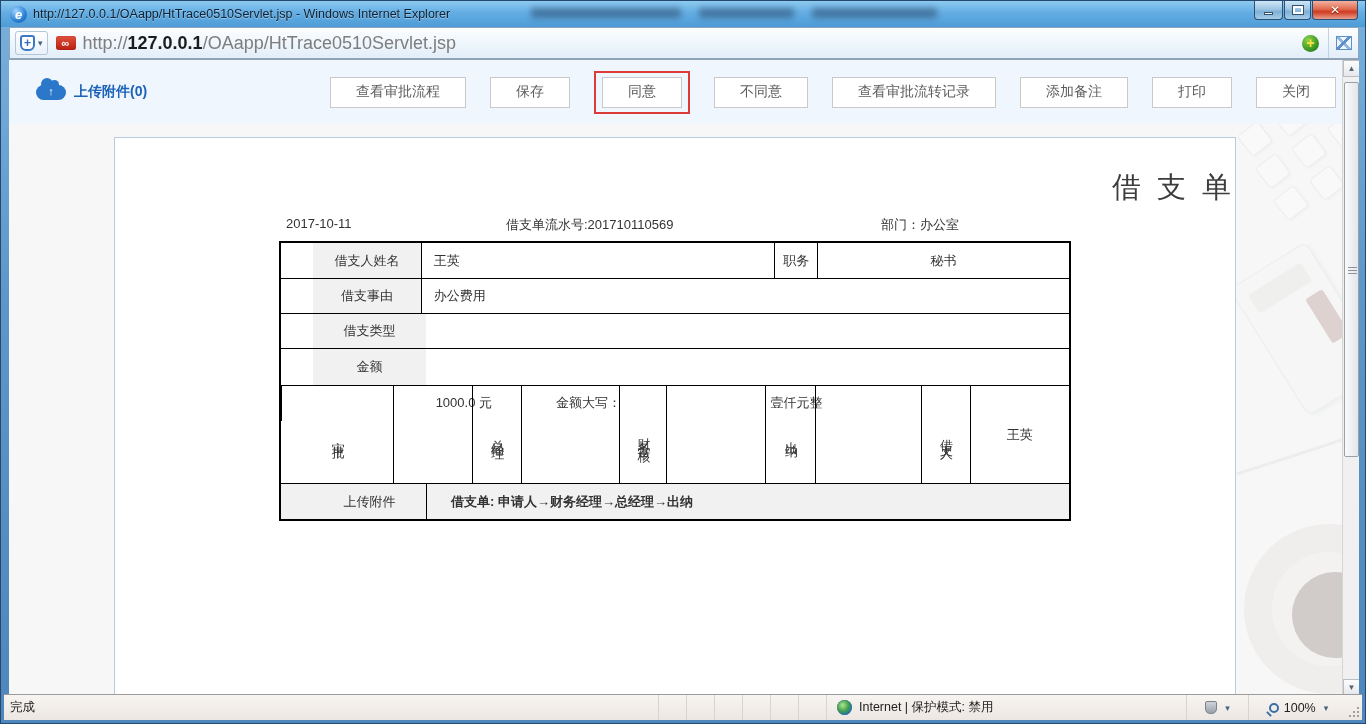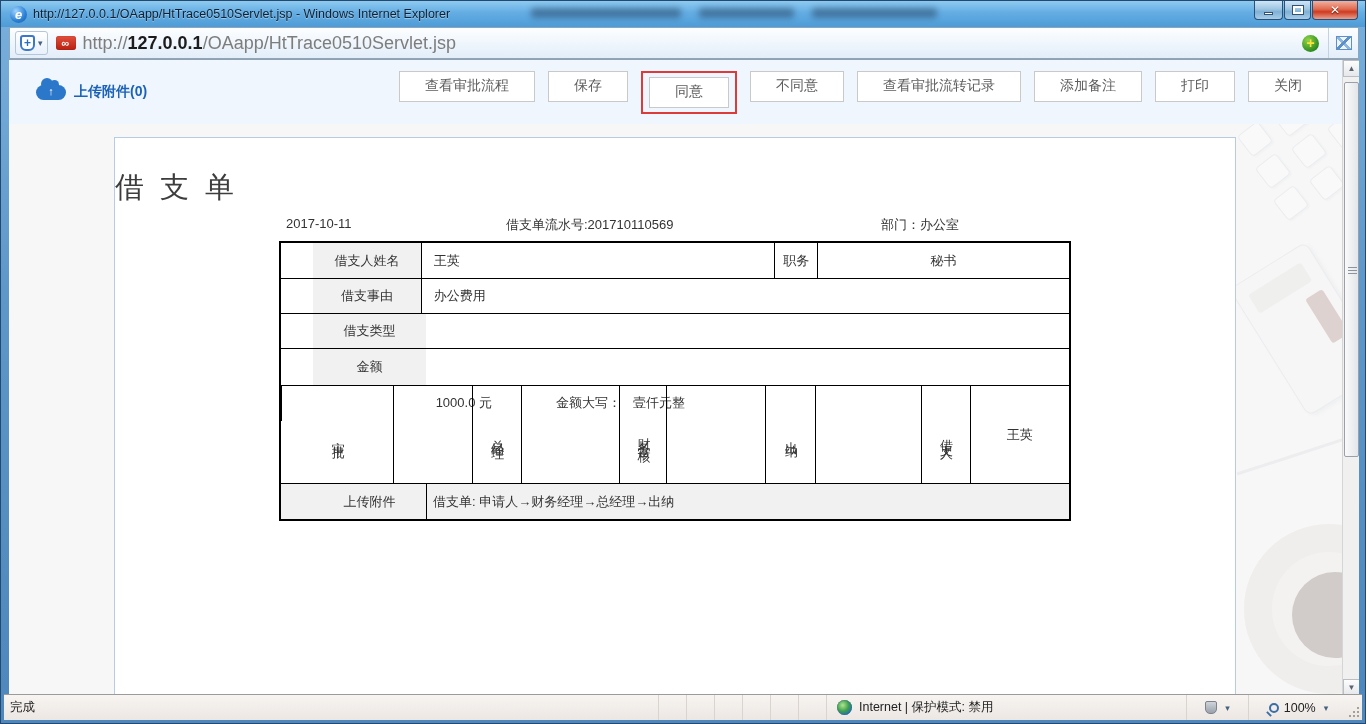--- a/index.html
+++ b/index.html
@@ -58,60 +58,60 @@
   .viewport { position:absolute; left:8px; top:58px; width:1350px; height:637px;
     background:#f7f7f7; border-top:1px solid #94a0ac; overflow:hidden; }
 
   .toolbar { position:absolute; left:0; top:0; width:1333px; height:64px;
     background:#eff6fd; display:flex; align-items:center; }
   .upload-link { display:flex; align-items:center; margin-left:27px; color:#1b62b8; font-weight:bold; font-size:14px; cursor:pointer; }
   .cloud { position:relative; width:30px; height:15px; margin-right:8px; background:#2b77c9; border-radius:8px; }
   .cloud::before { content:""; position:absolute; left:5px; top:-7px; width:12px; height:12px; border-radius:50%; background:#2b77c9; }
   .cloud::after { content:""; position:absolute; left:14px; top:-5px; width:9px; height:9px; border-radius:50%; background:#2b77c9; }
   .cloud .up { position:absolute; left:50%; top:1px; transform:translateX(-50%); color:#fff; font-size:11px; font-weight:bold; z-index:1; line-height:1; }
-  .tb-buttons { display:flex; align-items:flex-start; margin-left:auto; margin-right:14px; gap:13px; }
+  .tb-buttons { display:flex; align-items:center; margin-left:auto; margin-right:6px; gap:24px; }
   .tbtn { height:31px; padding:0 25px; background:#fff; border:1px solid #c9c9c9; color:#5d5d5d;
     font-size:14px; display:flex; align-items:center; justify-content:center; white-space:nowrap; cursor:pointer; }
   .red-wrap { border:2px solid #dd3a3a; padding:4px 6px; }
 
   
   .watermark { position:absolute; right:17px; top:64px; width:108px; bottom:0; overflow:hidden; opacity:.55; pointer-events:none; }
   .wm-key { position:absolute; width:26px; height:26px; background:#fbfbfc; border:1px solid #e2e4e8; border-radius:4px; transform:rotate(-38deg); box-shadow:1px 2px 2px #eceef1; }
   .wm-calc { position:absolute; left:28px; top:130px; width:90px; height:150px; background:#f6f6f7; border:1px solid #e3e4e8; border-radius:8px; transform:rotate(-32deg); box-shadow:2px 3px 4px #e8eaee; }
   .wm-calc i { position:absolute; left:12px; top:14px; width:62px; height:22px; background:#e9ebe8; border-radius:3px; display:block; }
   .wm-calc u { position:absolute; left:58px; top:48px; width:20px; height:52px; background:#cbb4b2; border-radius:3px; display:block; }
   .wm-pen { position:absolute; left:0; top:330px; width:120px; height:3px; background:#e5e6e9; transform:rotate(-18deg); }
   .wm-cup { position:absolute; left:10px; top:400px; width:170px; height:170px; border-radius:50%; background:#f1efed; box-shadow:inset 0 0 0 28px #ece8e5; }
   .wm-cup::after { content:""; position:absolute; left:48px; top:48px; width:86px; height:86px; border-radius:50%; background:#b3a8a4; }
 
   
   .panel { position:absolute; left:105px; top:77px; width:1122px; height:560px; background:#fff; border:1px solid #b7cce0; }
-  .form-title { margin-top:30px; text-align:left; font-size:29px; color:#3d3d3d; letter-spacing:4px; }
+  .form-title { margin-top:30px; text-align:right; font-size:29px; color:#3d3d3d; letter-spacing:4px; }
   .meta { position:relative; width:792px; margin:8px auto 5px; height:20px; font-size:13px; color:#333; }
   .meta .m-date { position:absolute; left:7px; }
   .meta .m-serial { position:absolute; left:227px; }
   .meta .m-dept { position:absolute; right:112px; }
 
   .ftable { width:792px; margin:0 auto; border:2px solid #000; }
   .frow { display:flex; border-top:1px solid #000; }
   .frow:first-child { border-top:none; }
   .fcell { border-left:1px solid #000; display:flex; align-items:center; font-size:13px; color:#333; min-height:100%; }
   .fcell:first-child { border-left:none; }
   .lab { background:#f1f1f1; justify-content:center; }
   .r-std { height:35px; } .r-amt { height:37px;flex-direction:column; } .r-appr { height:98px; } .r-flow { height:36px; }
   .w-label { width:113px;margin-left:32px; }
   .pad { padding-left:12px; }
   .center { justify-content:center; }
   .amt-cell { width:679px;gap:12px; }
   .amt-num { width:210px; text-align:right; display:inline-block; }
   .amt-cap-lab { margin-left:52px; }
-  .amt-cap-val { flex:1; }
+  .amt-cap-val { flex:1; text-align:center; }
   .vtext { writing-mode:vertical-rl; text-orientation:upright; letter-spacing:4px; line-height:1.15; }
   .flow-row { background:#f1f1f1; }
-  .flow-val { padding-left:6px; flex:1; }
+  .flow-val { padding-left:24px; flex:1;font-weight:bold; }
 
   
   .scrollbar { position:absolute; right:0; top:0; bottom:0; width:17px; background:#f0f0f0; border-left:1px solid #d5d5d5; }
   .sb-btn { position:absolute; left:0; width:17px; height:17px; background:linear-gradient(180deg,#fdfdfd,#e5e7ea);
     border:1px solid #b9bdc4; color:#5a6370; font-size:8px; display:flex; align-items:center; justify-content:center; }
   .sb-up { top:0; } .sb-down { bottom:0; }
   .sb-thumb { position:absolute; left:1px; top:22px; width:15px; height:375px; border:1px solid #9aa0a8; border-radius:2px;
     background:linear-gradient(90deg,#fafafa,#e3e5e9); }
   .sb-grip { position:absolute; left:3px; top:50%; width:9px; height:1px; background:#8d939c; box-shadow:0 -3px 0 #8d939c,0 3px 0 #8d939c; }
 

